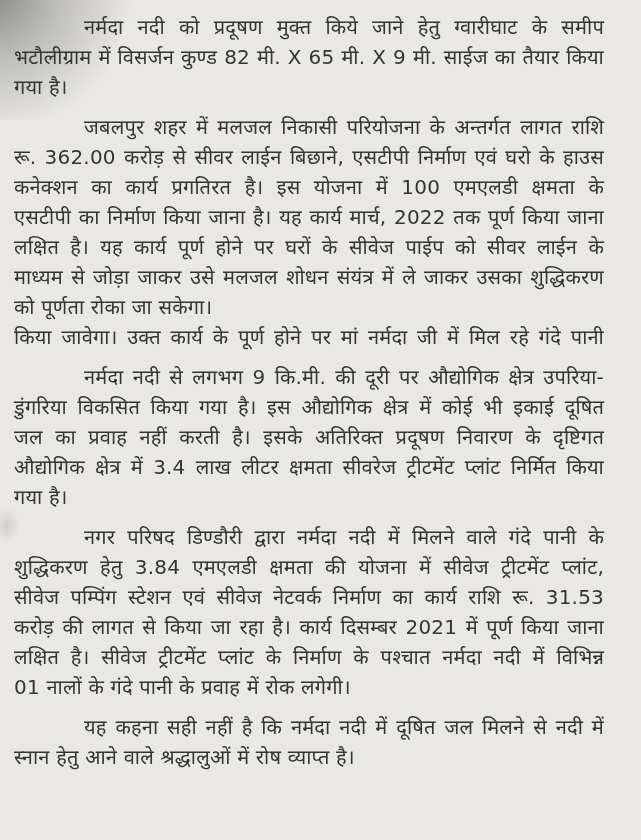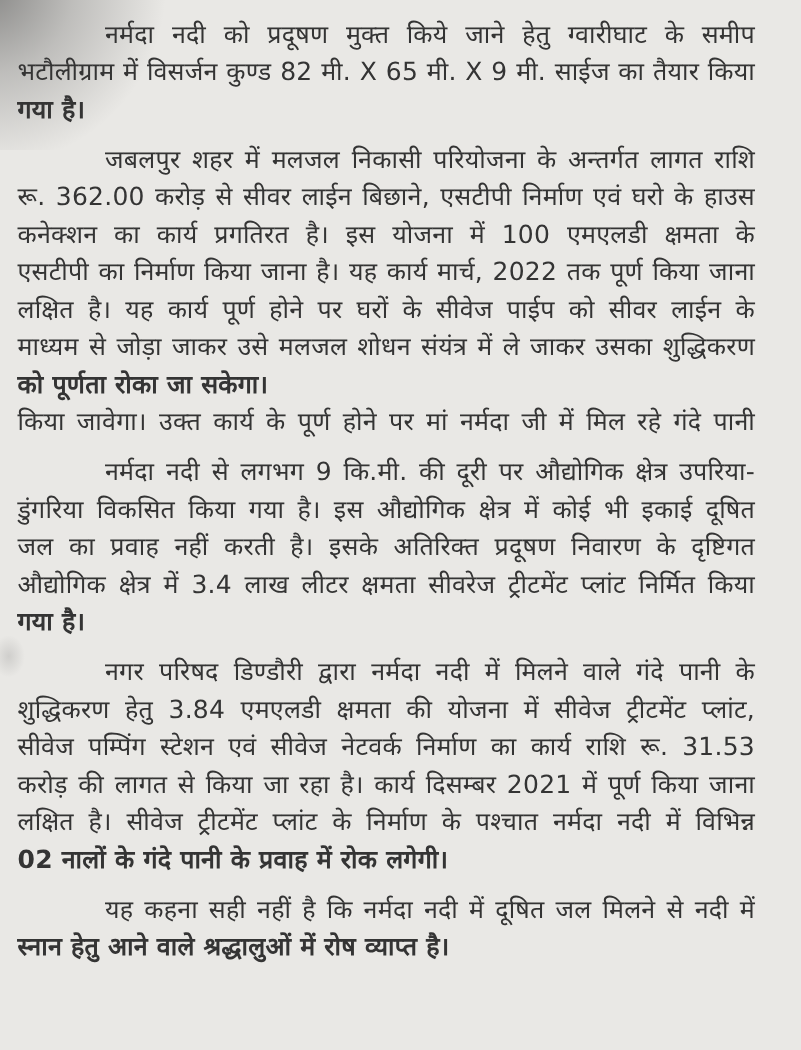--- a/index.html
+++ b/index.html
@@ -43,21 +43,21 @@
   }
   .para { margin: 0 17px 10px 0; }
   .line {
     display: block;
     text-align: justify;
     text-align-last: justify;
     white-space: normal;
     letter-spacing: 0.2px;
   }
   .line.first { text-indent: 70px; }
-  .line.last  { text-align-last: left; font-weight: bold; }
+  .line.last  { text-align-last: left; }
 </style>
 </head>
 <body>
 
 <div class="corner-shadow"></div>
 <div class="scan-smudge"></div>
 
 <div class="page-text">
 
   <p class="para">
@@ -85,21 +85,21 @@
     <span class="line last">गया है।</span>
   </p>
 
 
   <p class="para">
     <span class="line first">नगर परिषद डिण्डौरी द्वारा नर्मदा नदी में मिलने वाले गंदे पानी के</span>
     <span class="line">शुद्धिकरण हेतु 3.84 एमएलडी क्षमता की योजना में सीवेज ट्रीटमेंट प्लांट,</span>
     <span class="line">सीवेज पम्पिंग स्टेशन एवं सीवेज नेटवर्क निर्माण का कार्य राशि रू. 31.53</span>
     <span class="line">करोड़ की लागत से किया जा रहा है। कार्य दिसम्बर 2021 में पूर्ण किया जाना</span>
     <span class="line">लक्षित है। सीवेज ट्रीटमेंट प्लांट के निर्माण के पश्चात नर्मदा नदी में विभिन्न</span>
-    <span class="line last">02 नालों के गंदे पानी के प्रवाह में रोक लगेगी।</span>
+    <span class="line last">01 नालों के गंदे पानी के प्रवाह में रोक लगेगी।</span>
   </p>
 
   <p class="para">
     <span class="line first">यह कहना सही नहीं है कि नर्मदा नदी में दूषित जल मिलने से नदी में</span>
     <span class="line last">स्नान हेतु आने वाले श्रद्धालुओं में रोष व्याप्त है।</span>
   </p>
 
 </div>
 
 </body></html>

